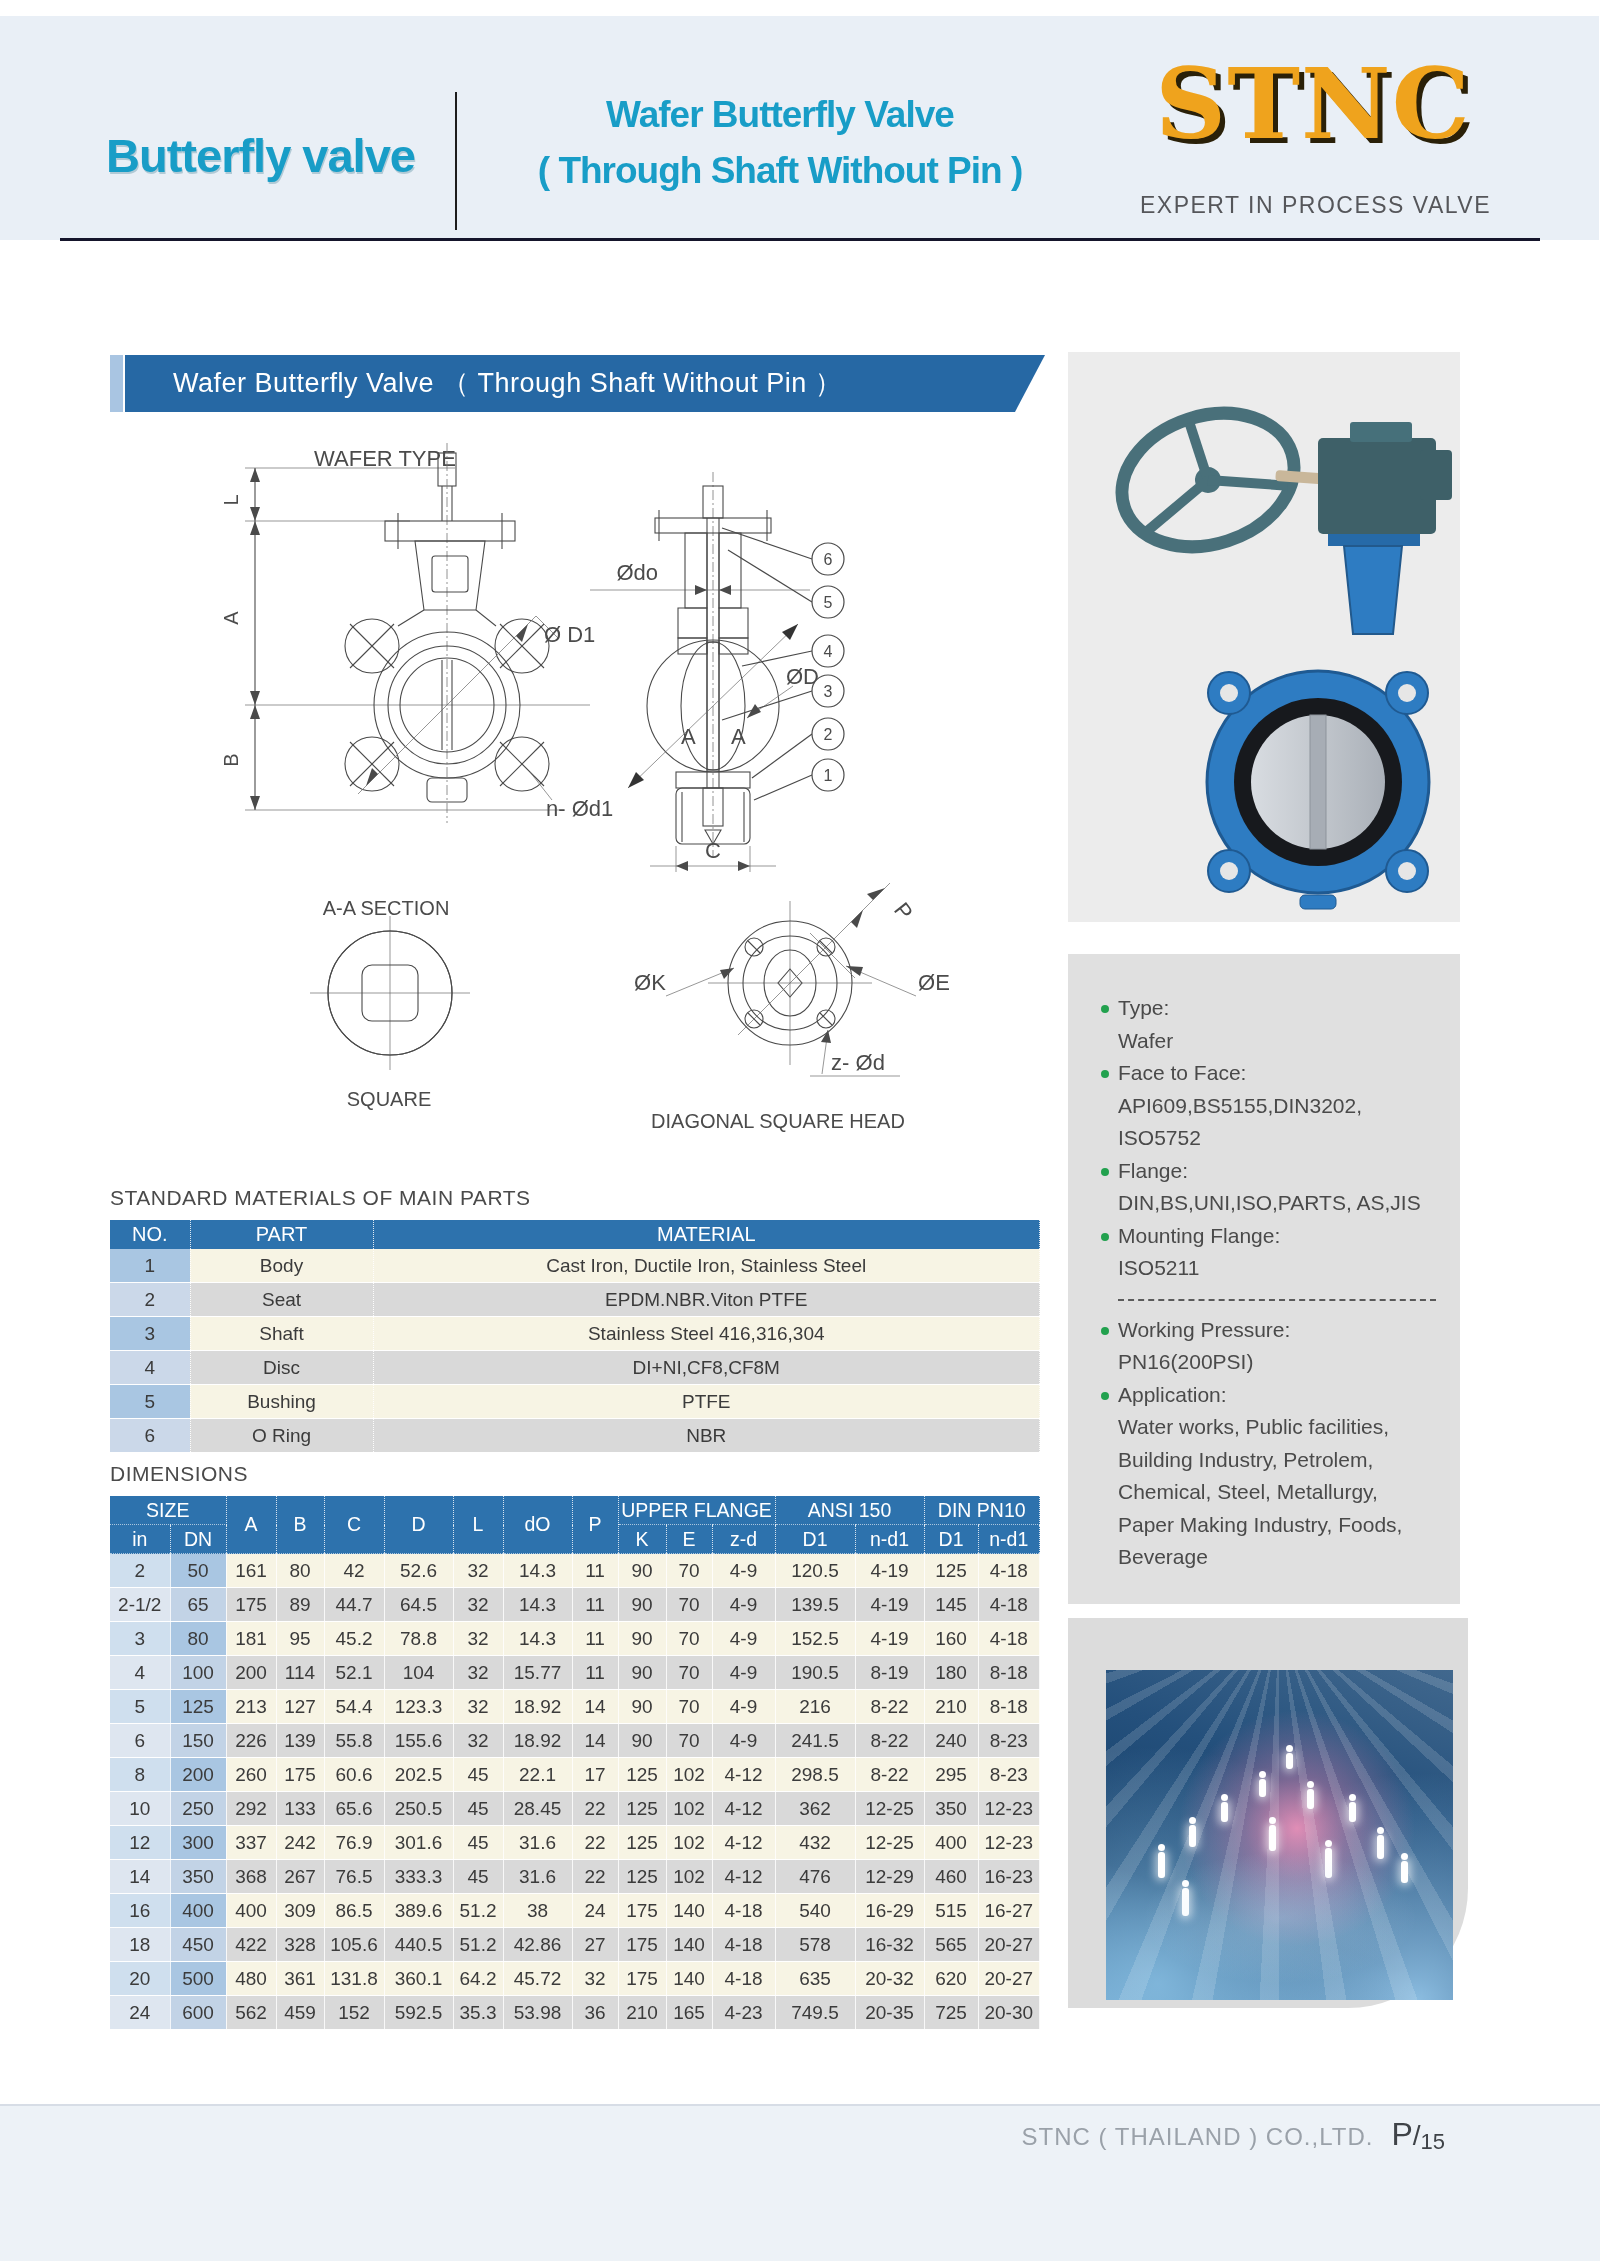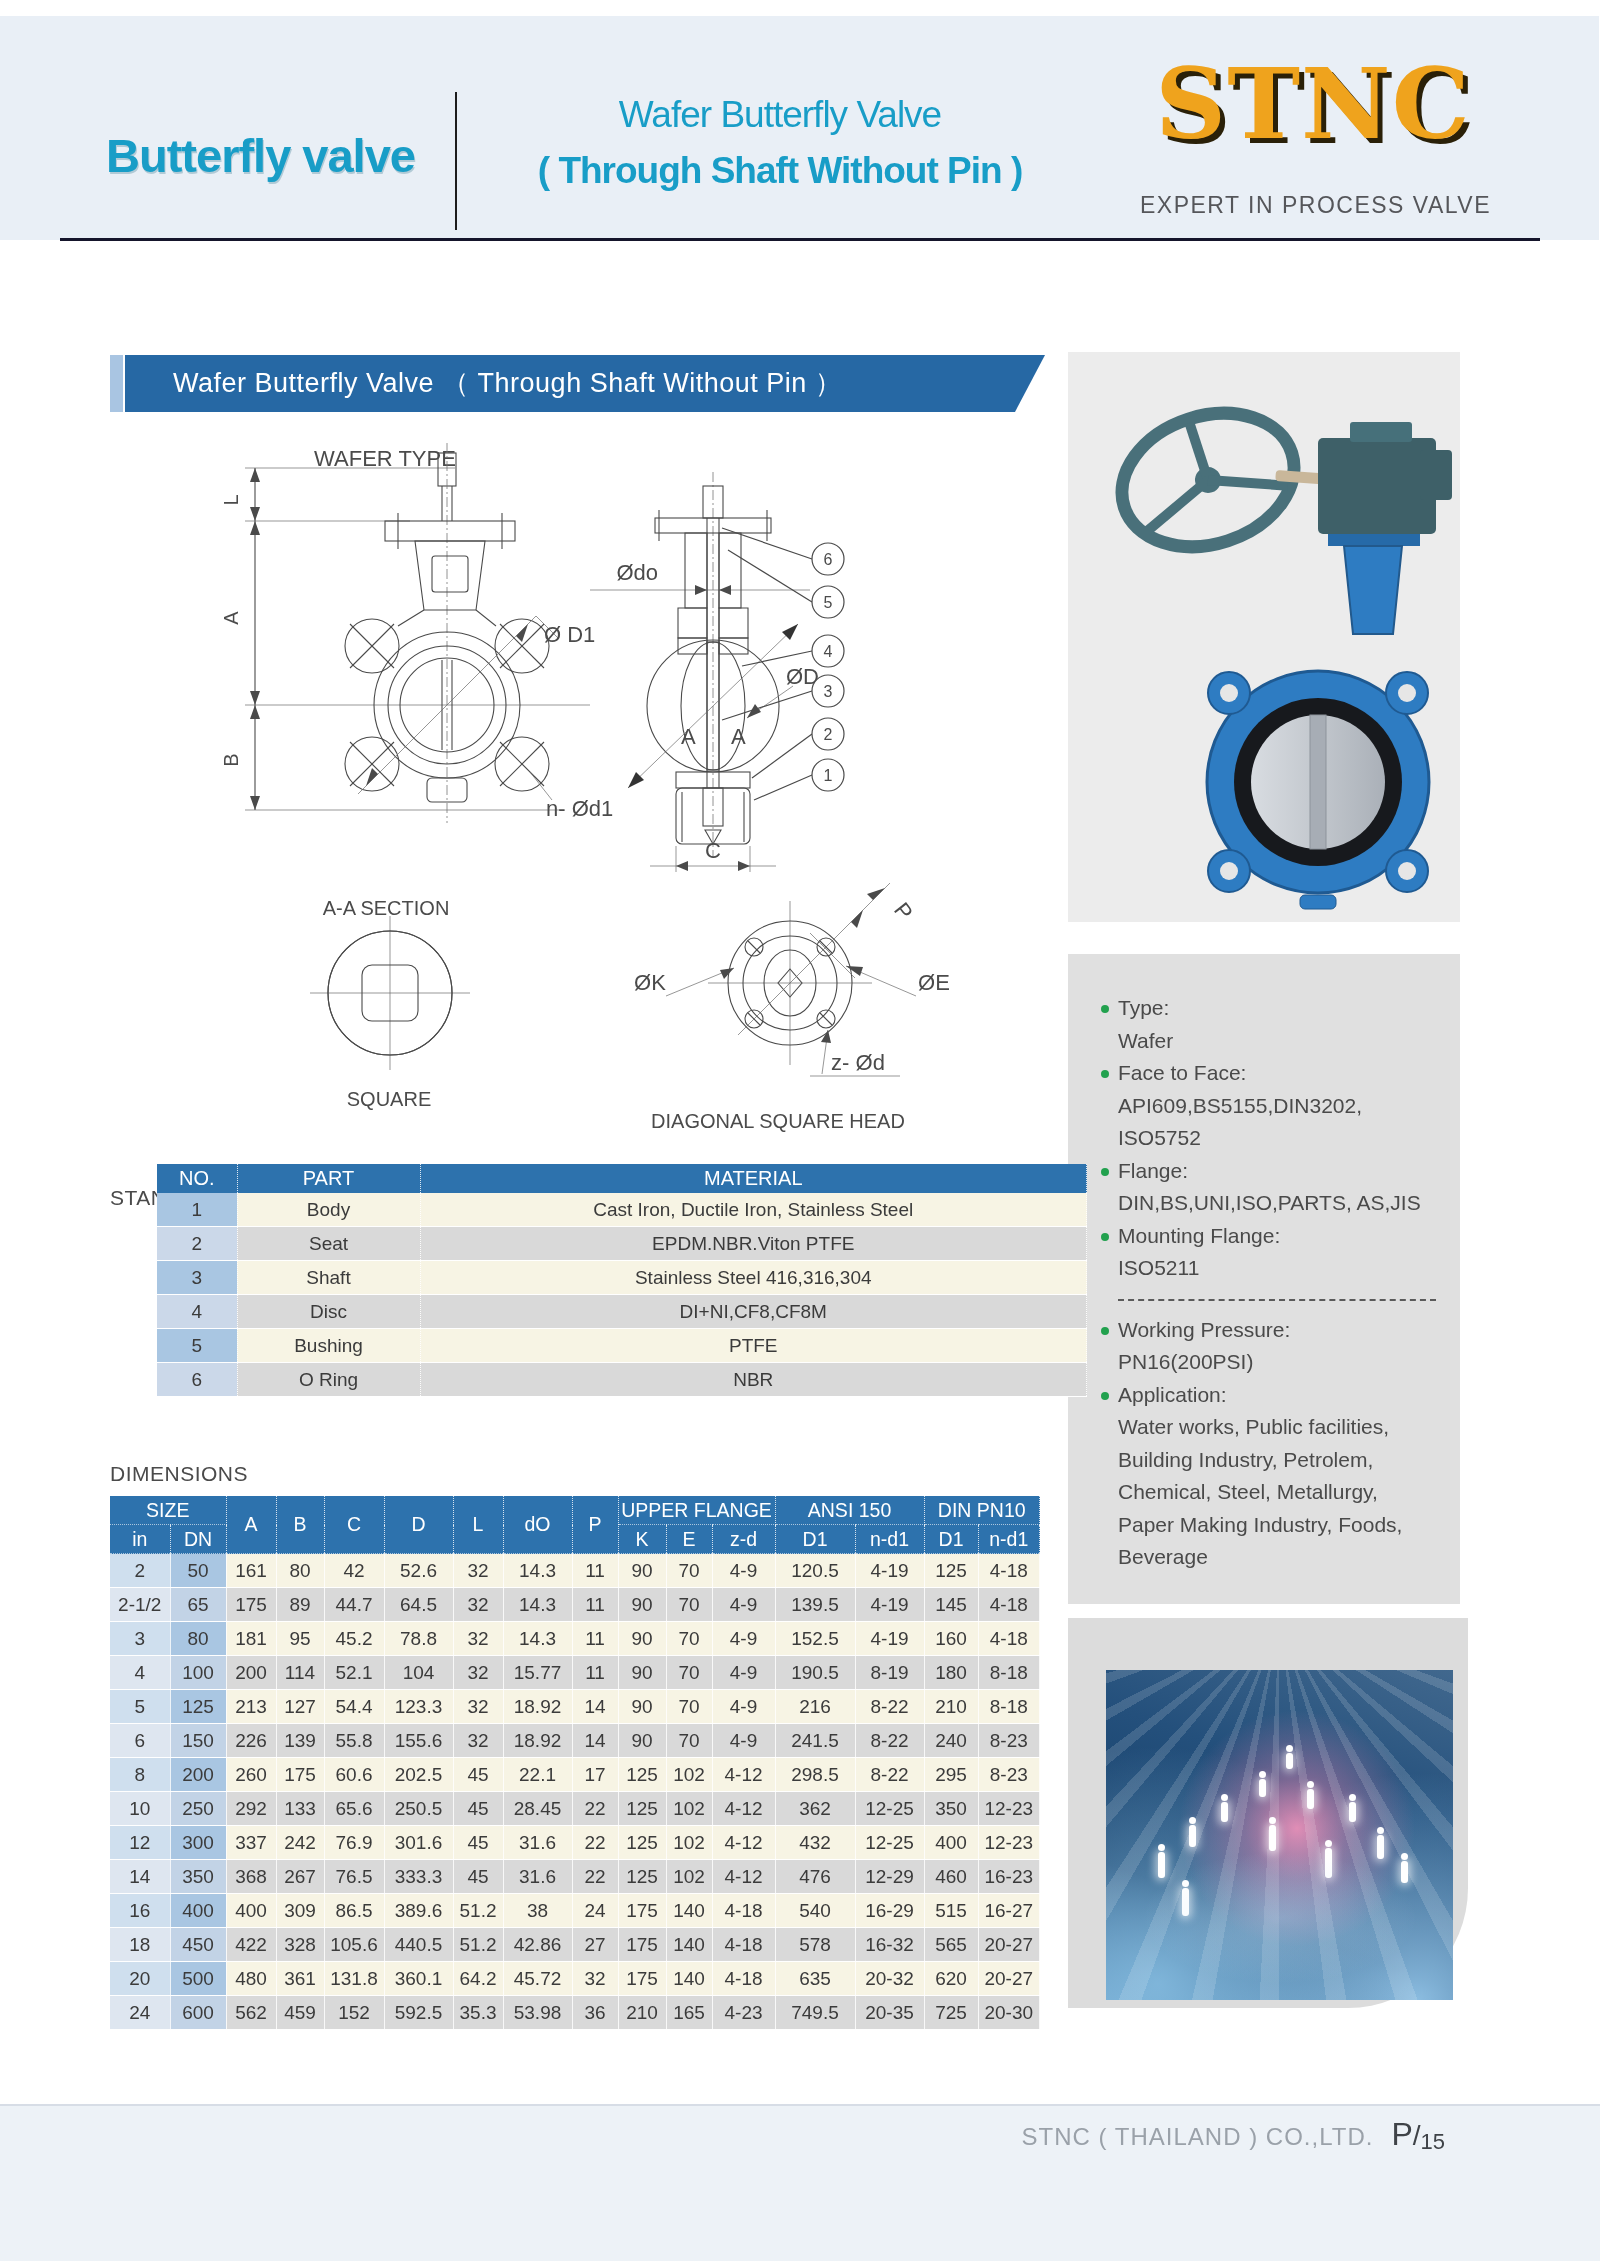--- a/index.html
+++ b/index.html
@@ -6,21 +6,21 @@
   .page{position:relative;width:1600px;height:2261px;background:#ffffff;overflow:hidden;
         font-family:"Liberation Sans",sans-serif;color:#4a4a4a;}
 
   
   .header{position:absolute;left:0;top:16px;width:1599px;height:224px;background:#E9EFF6;}
   .hdr-left-title{position:absolute;left:88px;top:112px;width:345px;text-align:center;
       font-size:47px;font-weight:bold;color:#189DC7;letter-spacing:-1px;
       text-shadow:1px 2px 0 rgba(10,90,120,.25);}
   .hdr-vline{position:absolute;left:455px;top:76px;width:2px;height:138px;background:#1d1d1d;}
   .hdr-center{position:absolute;left:505px;top:78px;width:550px;text-align:center;color:#189DC7;}
-  .hdr-center .l1{font-size:37px;font-weight:normal;letter-spacing:-1px;}
+  .hdr-center .l1{font-size:37px;font-weight:bold;letter-spacing:-1px;}
   .hdr-center .l2{font-size:37px;font-weight:bold;letter-spacing:-1px;margin-top:14px;}
   .hdr-logo{position:absolute;left:1108px;top:30px;width:410px;text-align:center;
       font-family:"DejaVu Serif",serif;font-weight:bold;font-size:98px;color:#EFA31D;
       text-shadow:5px 5px 0 #2a2008;letter-spacing:1px;}
   .hdr-tagline{position:absolute;left:1118px;top:176px;width:395px;text-align:center;
       font-size:23px;color:#55565A;letter-spacing:1.5px;}
   .hdr-line{position:absolute;left:60px;top:222px;width:1480px;height:3px;background:#15152B;}
 
   
   .banner{position:absolute;left:110px;top:355px;width:935px;height:57px;}
@@ -63,22 +63,22 @@
       background:radial-gradient(ellipse at center, rgba(200,225,245,.35), rgba(200,225,245,0) 70%);}
   .person{position:absolute;width:7px;background:#ffffff;border-radius:3px;
       box-shadow:0 0 9px 3px rgba(255,255,255,.6);}
   .person::before{content:"";position:absolute;top:-8px;left:0;width:7px;height:7px;
       border-radius:50%;background:#ffffff;}
 
   
   .sec-title{position:absolute;left:110px;font-size:21px;color:#4a4a4a;letter-spacing:.5px;}
 
   
-  .mat-table{position:absolute;left:110px;top:1164px;width:930px;border-collapse:collapse;
-      table-layout:fixed;font-size:19px;color:#3b3b3b;margin-left:47px;}
+  .mat-table{position:absolute;left:110px;top:1220px;width:930px;border-collapse:collapse;
+      table-layout:fixed;font-size:19px;color:#3b3b3b;}
   .mat-table th{background:#2D72AD;color:#ffffff;font-weight:normal;height:27px;font-size:20px;
       border-right:1px dotted rgba(255,255,255,.85);}
   .mat-table td{height:31px;text-align:center;border-right:1px dotted rgba(255,255,255,.9);
       border-bottom:1px solid #ffffff;}
   .mat-table tbody tr:nth-child(odd){background:#F7F4E4;}
   .mat-table tbody tr:nth-child(even){background:#D9D9D9;}
   .mat-table tbody tr:nth-child(odd) td:first-child{background:#A9C6E2;}
   .mat-table tbody tr:nth-child(even) td:first-child{background:#CBD8E9;}
 
   

